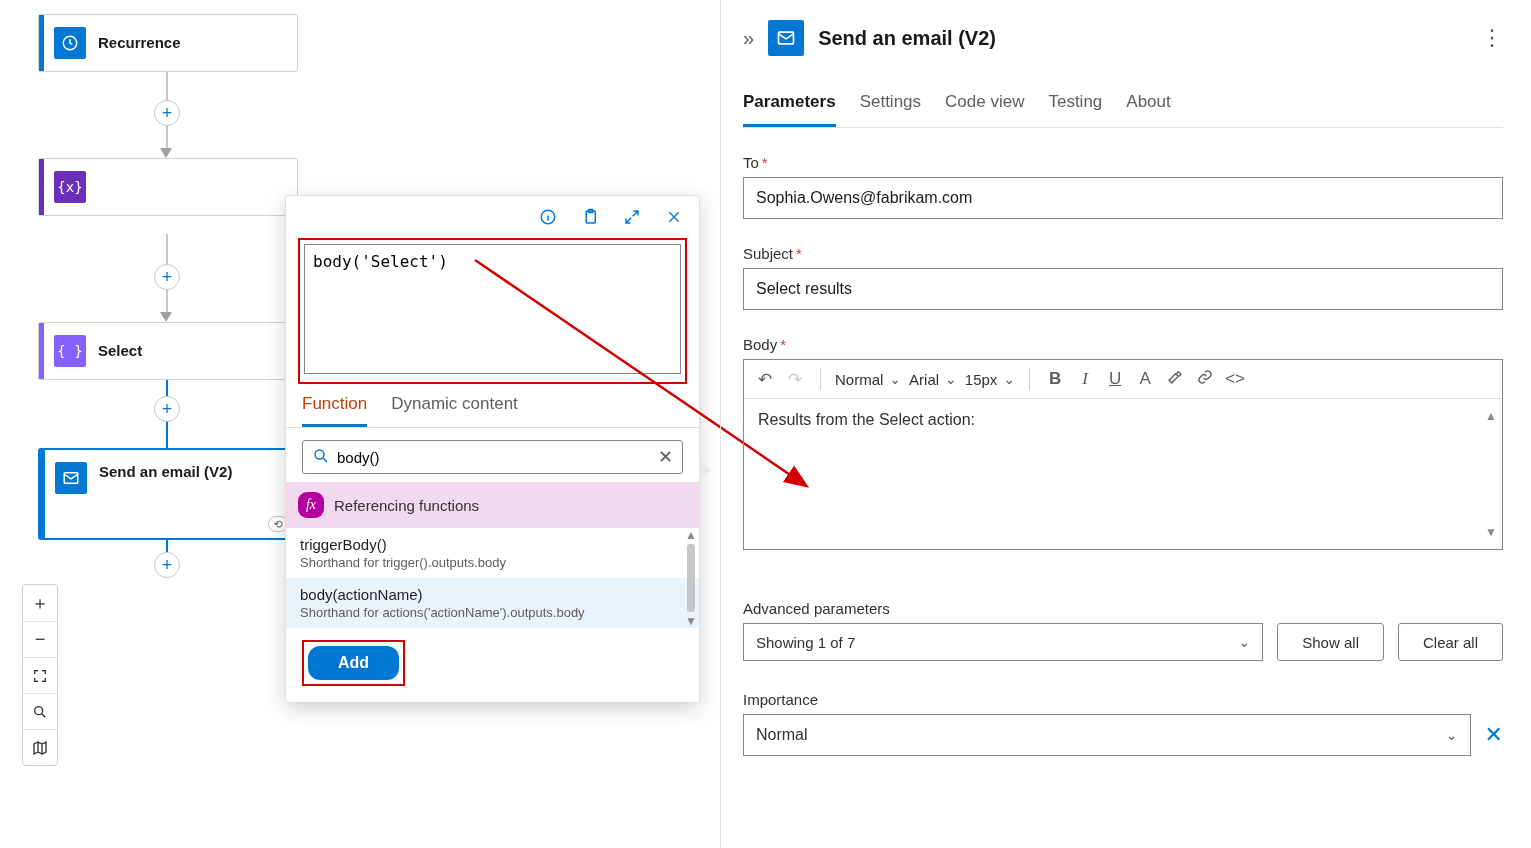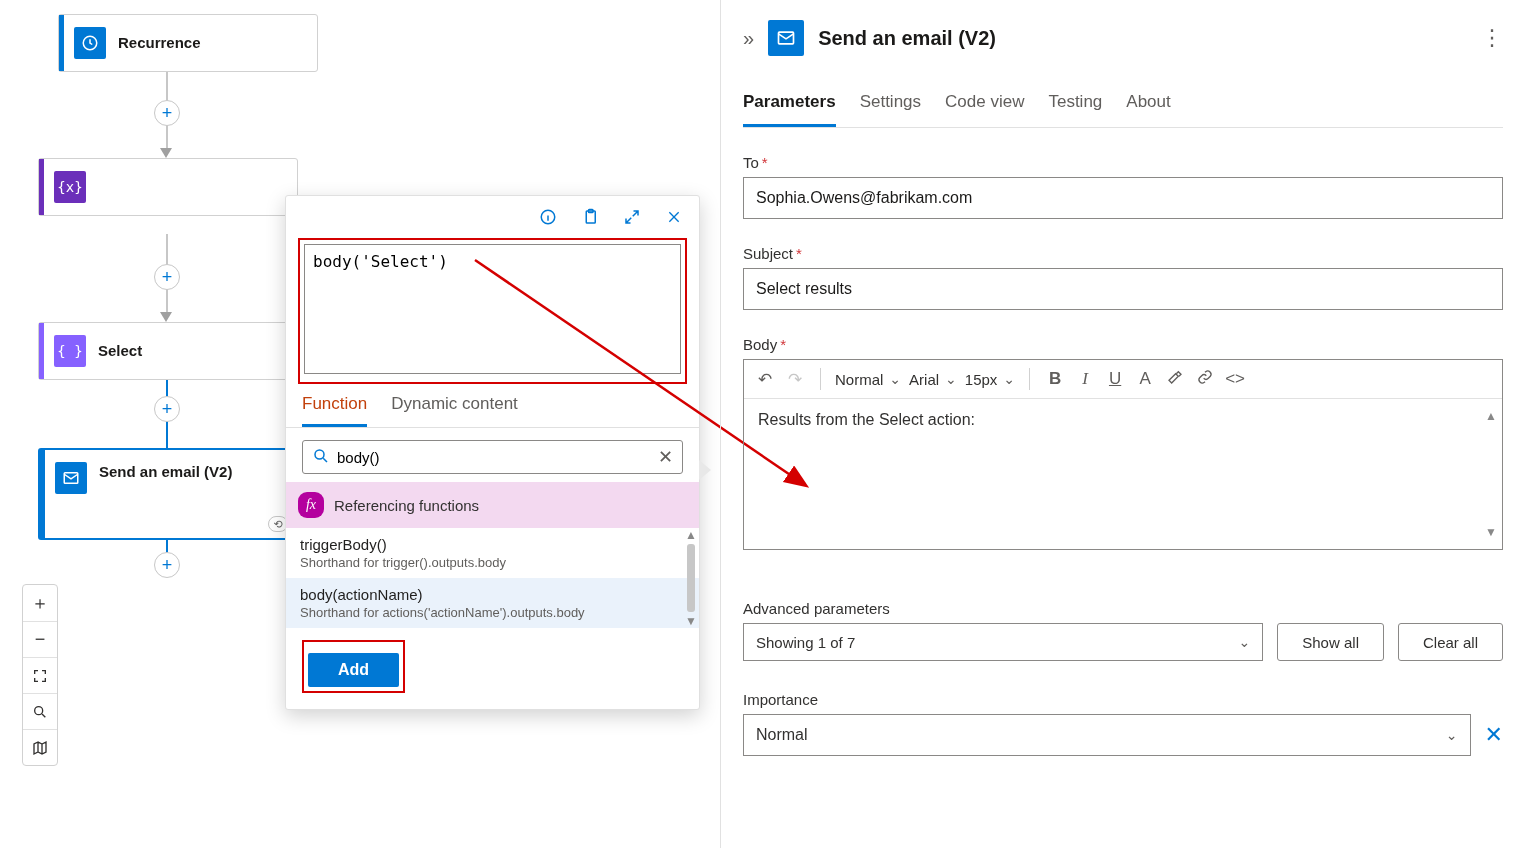--- a/index.html
+++ b/index.html
@@ -55,21 +55,21 @@
   .fn-list { position:relative; }
   .fn-item { padding:8px 14px; cursor:pointer; }
   .fn-item:hover, .fn-item.hovered { background:#eaf2fb; }
   .fn-item .fn-name { font-size:15px; color:#201f1e; }
   .fn-item .fn-desc { font-size:13px; color:#605e5c; margin-top:2px; }
   .fn-scroll { position:absolute; right:2px; top:0; bottom:0; width:12px; display:flex; flex-direction:column; align-items:center; justify-content:space-between; color:#888; font-size:12px; }
   .fn-scroll .thumb { width:8px; flex:1; margin:2px 0; background:#c7c7c7; border-radius:3px; }
 
   .add-row { display:flex; justify-content:flex-start; padding:12px 16px 16px; }
   .add-wrap { padding:4px; border:2px solid #d40000; display:inline-block; }
-  .add-btn { background:#0078d4; color:#fff; border:none; padding:8px 30px; font-size:16px; font-weight:600; border-radius:2px; cursor:pointer;margin-top:7px; }
+  .add-btn { background:#0078d4; color:#fff; border:none; padding:8px 30px; font-size:16px; font-weight:600; border-radius:12px; cursor:pointer; }
 
   
   .popup-caret { position:absolute; left:699px; top:460px; width:0; height:0; border-top:10px solid transparent; border-bottom:10px solid transparent; border-left:12px solid #e8e8e8; }
 
   
   .panel { position:absolute; left:720px; top:0; right:0; bottom:0; border-left:1px solid #e1e1e1; padding:0 0 0 0; }
   .panel-inner { padding:0 28px 0 22px; }
   .panel-head { display:flex; align-items:center; gap:14px; padding:20px 0 8px; }
   .collapse-chevrons { color:#605e5c; font-size:20px; cursor:pointer; }
   .panel-icon { width:36px; height:36px; background:#0078d4; display:flex; align-items:center; justify-content:center; color:#fff; border-radius:2px; }
@@ -115,21 +115,21 @@
 
 <div class="canvas">
 
   <div class="conn-line" style="left:166px; top:70px; height:78px;"></div>
   <div class="arrow-down" style="left:160px; top:148px;"></div>
   <div class="conn-line" style="left:166px; top:234px; height:78px;"></div>
   <div class="arrow-down" style="left:160px; top:312px;"></div>
   <div class="conn-line" style="left:166px; top:370px; height:78px; background:#0078d4;"></div>
   <div class="conn-line" style="left:166px; top:540px; height:30px; background:#0078d4;"></div>
 
-  <div class="node" style="left:38px; top:14px;margin-left:20px;">
+  <div class="node" style="left:38px; top:14px;">
     <div class="accent" style="background:#0078d4;"></div>
     <div class="iconbox" style="background:#0078d4;">
       <svg width="18" height="18" viewBox="0 0 24 24" fill="none" stroke="#fff" stroke-width="2">
           <circle cx="12" cy="12" r="9"></circle>
           <path d="M12 7v5l3 2"></path>
         </svg>
     </div>
     <div class="node-label">Recurrence</div>
   </div>
 

